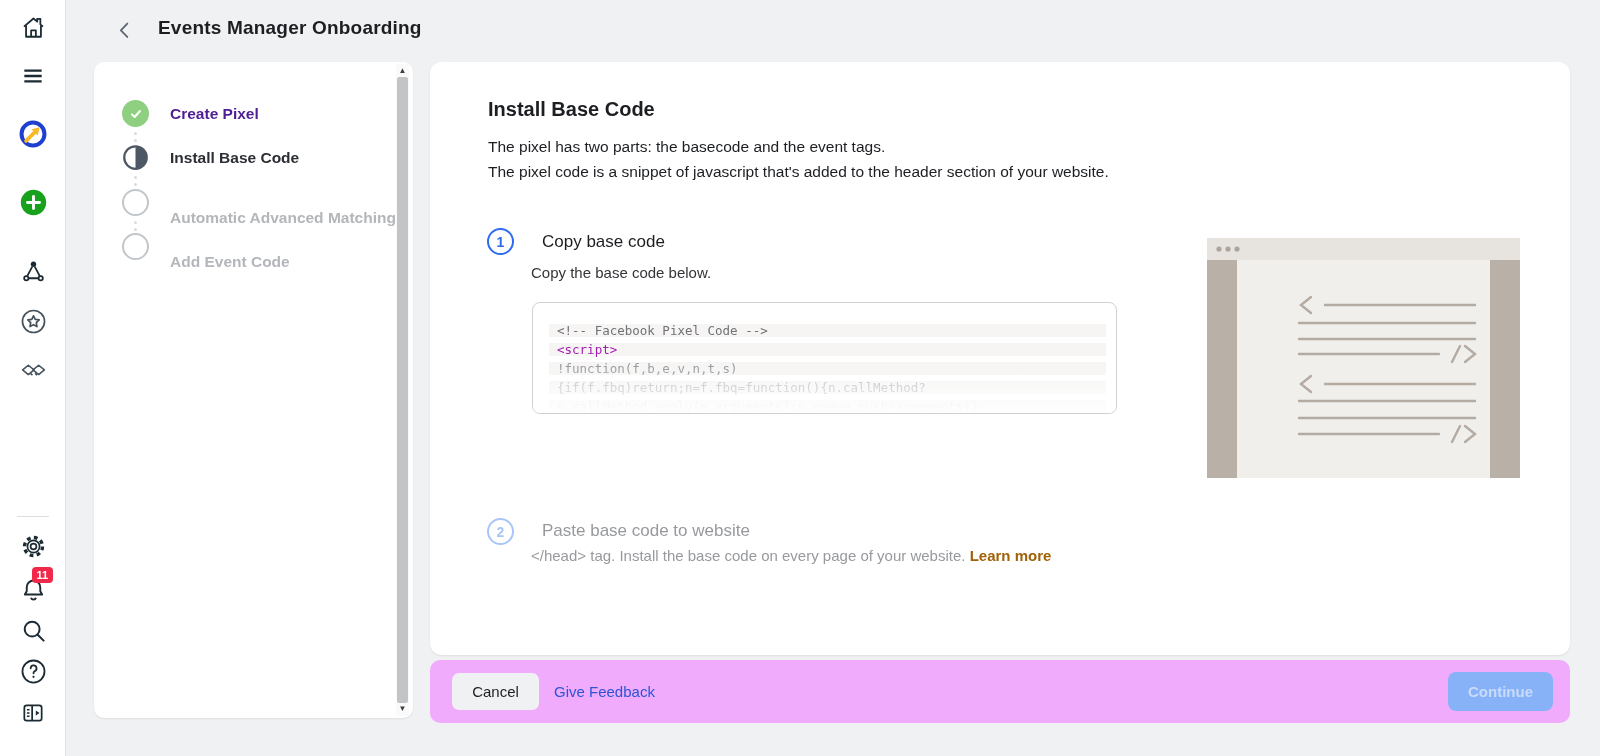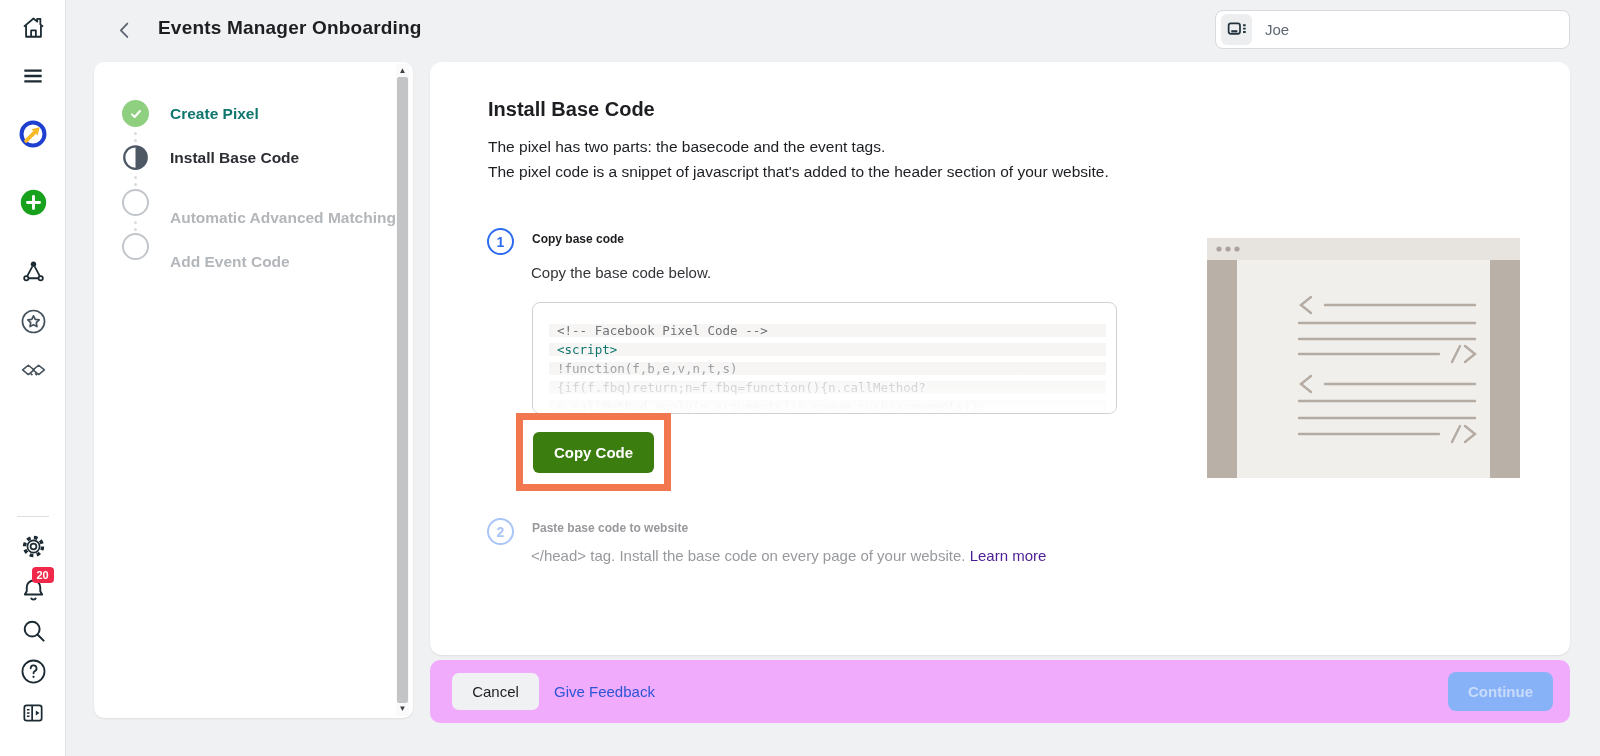--- a/index.html
+++ b/index.html
@@ -21,21 +21,21 @@
   .biz-box { position:absolute; left:1149px; top:10px; width:355px; height:39px; background:#fff; border:1px solid #d8dade;
              border-radius:8px; display:flex; align-items:center; padding-left:5px; cursor:pointer; }
   .biz-chip { width:31px; height:31px; background:#eceef0; border-radius:6px; display:flex; align-items:center; justify-content:center; }
   .biz-label { margin-left:13px; font-size:15px; color:#5f6673; }
 
   
   .stepper { position:absolute; left:94px; top:62px; width:319px; height:656px; background:#fff; border-radius:10px;
              box-shadow:0 1px 2px rgba(0,0,0,.08); }
   .step-item { position:absolute; left:28px; height:27px; display:flex; align-items:center; gap:21px; cursor:pointer; }
   .step-label { font-size:15.5px; font-weight:bold; }
-  .lbl-complete { color:#0f766e; }
+  .lbl-complete { color:#4c1d95; }
   .lbl-current { color:#2b2e33; }
   .lbl-pending { color:#b3b6ba;margin-top:31px; }
   .circ { width:27px; height:27px; border-radius:50%; flex:0 0 27px; display:flex; align-items:center; justify-content:center; }
   .circ-complete { background:#8ed080; }
   .circ-pending { background:#fff; border:2px solid #c2c6cb; }
   .dotcol { position:absolute; left:40px; width:3px; }
   .dotcol span { display:block; width:3px; height:3px; border-radius:50%; background:#d9dbde; margin-bottom:4px; }
 
   
   .sbar { position:absolute; top:2px; bottom:2px; right:4px; width:13px; background:#fafafa; }
@@ -45,39 +45,39 @@
   
   .card { position:absolute; left:430px; top:62px; width:1140px; height:593px; background:#fff; border-radius:12px;
           box-shadow:0 1px 2px rgba(0,0,0,.08); }
   .card h1 { position:absolute; left:58px; top:36px; font-size:20px; color:#1c1e21; }
   .desc { position:absolute; left:58px; top:72px; font-size:15.5px; color:#1c1e21; line-height:25px; }
 
   .numcirc { position:absolute; left:57px; width:27px; height:27px; border-radius:50%; display:flex; align-items:center;
              justify-content:center; font-size:14px; font-weight:bold; }
   .numcirc.active { border:2px solid #2d6bf0; color:#2d6bf0; }
   .numcirc.faded { border:2px solid #a9c4f7; color:#a9c4f7; }
-  .step-title { position:absolute; left:102px; font-size:12px; font-weight:bold; }
+  .step-title { position:absolute; left:112px; font-size:17px; font-weight:normal; }
   .step-sub { position:absolute; left:101px; font-size:15px; color:#333538; }
 
   .codebox { position:absolute; left:102px; top:240px; width:585px; height:112px; border:1px solid #cfd1d4; border-radius:8px;
              background:#fff; overflow:hidden; cursor:text; }
   .codebox .stripes { position:absolute; left:16px; right:10px; top:21px; height:95px;
              background:repeating-linear-gradient(to bottom, #f6f5f4 0 13px, #ffffff 13px 19px); }
   .codebox pre { position:absolute; left:24px; top:18px; font-family:"DejaVu Sans Mono", monospace; font-size:12.5px; line-height:19px; }
   .codebox .fade { position:absolute; left:0; right:0; bottom:0; height:48px;
              background:linear-gradient(to bottom, rgba(255,255,255,0), rgba(255,255,255,.95)); }
-  .cl0{color:#6f7276;} .cl1{color:#0f766e;} .cl2{color:#96999d;} .cl3{color:#b3b6ba;} .cl4{color:#d8dadc;}
+  .cl0{color:#6f7276;} .cl1{color:#a21caf;} .cl2{color:#96999d;} .cl3{color:#b3b6ba;} .cl4{color:#d8dadc;}
 
   .highlight { position:absolute; left:86px; top:351px; width:155px; height:78px; border:7px solid #f3774e; background:#fff;
                display:flex; align-items:center; justify-content:center; }
   .copy-btn { width:121px; height:41px; background:#3b7d0e; border:none; border-radius:6px; color:#fff; font-size:15px;
               font-weight:bold; font-family:"Liberation Sans", sans-serif; cursor:pointer; }
 
   .step2-desc { position:absolute; left:101px; top:482px; font-size:15px; color:#97999d; line-height:24px; }
-  .learn-more { color:#4c1d95; cursor:pointer; text-decoration:none; }
+  .learn-more { color:#a16207; cursor:pointer; text-decoration:none;font-weight:bold; }
 
   .illus { position:absolute; left:777px; top:176px; }
 
   
   .footer { position:absolute; left:430px; top:660px; width:1140px; height:63px; background:#f0abfc; border-radius:10px;
             display:flex; align-items:center; padding:0 17px 0 22px; }
   .cancel-btn { width:87px; height:37px; background:#f0f1f3; border:none; border-radius:7px; color:#1c1e21; font-size:15px;
                 font-family:"Liberation Sans", sans-serif; cursor:pointer; }
   .feedback-link { margin-left:15px; font-size:15px; color:#2b55d6; font-weight:normal; cursor:pointer; text-decoration:none; }
   .continue-btn { margin-left:auto; width:105px; height:39px; background:#87b2f7; border:none; border-radius:8px;
@@ -142,21 +142,21 @@
         <circle cx="12" cy="12" r="5.4" stroke-width="1.5"></circle>
         <circle cx="12" cy="12" r="2.6" stroke-width="1.5"></circle>
       </svg>
     </div>
     <div class="sicon" style="top:576px;">
       <div class="bell-wrap">
         <svg width="27" height="27" viewBox="0 0 24 24" fill="none" stroke="#1c2b33" stroke-width="1.7" stroke-linejoin="round">
           <path d="M12 4 a6 6 0 0 1 6 6 v3.6 l1.7 2.9 H4.3 L6 13.6 V10 a6 6 0 0 1 6 -6 z"></path>
           <path d="M9.8 19.4 a2.3 2.3 0 0 0 4.4 0"></path>
         </svg>
-        <span class="badge">20</span>
+        <span class="badge">11</span>
       </div>
     </div>
     <div class="sicon" style="top:617px;">
       <svg width="27" height="27" viewBox="0 0 24 24" fill="none" stroke="#1c2b33" stroke-width="1.8" stroke-linecap="round">
         <circle cx="10.8" cy="10.8" r="6.6"></circle>
         <path d="M15.7 15.7 L21 21"></path>
       </svg>
     </div>
     <div class="sicon" style="top:658px;">
       <svg width="27" height="27" viewBox="0 0 24 24" fill="none" stroke="#1c2b33" stroke-width="1.6" stroke-linecap="round">
@@ -175,30 +175,20 @@
     </div>
   </nav>
 
   <header class="topbar">
     <div class="back-btn">
       <svg width="22" height="22" viewBox="0 0 24 24" fill="none" stroke="#5f6673" stroke-width="2" stroke-linecap="round" stroke-linejoin="round">
         <path d="M14.5 5 L7.5 12.3 L14.5 19.6"></path>
       </svg>
     </div>
     <div class="page-title">Events Manager Onboarding</div>
-    <div class="biz-box">
-      <div class="biz-chip">
-        <svg width="21" height="21" viewBox="0 0 24 24" fill="none" stroke="#23343d" stroke-width="2">
-          <rect x="3" y="5" width="13" height="12" rx="2.6"></rect>
-          <path d="M6 14.1 h7" stroke-width="2.6"></path>
-          <path d="M19.5 7.2 h3 M19.5 11 h3 M19.5 14.8 h3" stroke-width="2.2"></path>
-        </svg>
-      </div>
-      <span class="biz-label">Joe</span>
-    </div>
   </header>
 
   <aside class="stepper">
 
     <div class="step-item" style="top:38px;">
       <span class="circ circ-complete">
         <svg width="16" height="16" viewBox="0 0 24 24" fill="none" stroke="#ffffff" stroke-width="3" stroke-linecap="round" stroke-linejoin="round">
           <path d="M6 12.5 l4 4 8 -9"></path>
         </svg>
       </span>
@@ -258,23 +248,20 @@
     <div class="codebox">
       <div class="stripes"></div>
       <pre><span class="cl0">&lt;!-- Facebook Pixel Code --&gt;</span>
 <span class="cl1">&lt;script&gt;</span>
 <span class="cl2">!function(f,b,e,v,n,t,s)</span>
 <span class="cl3">{if(f.fbq)return;n=f.fbq=function(){n.callMethod?</span>
 <span class="cl4">n.callMethod.apply(n,arguments):n.queue.push(arguments)};</span></pre>
       <div class="fade"></div>
     </div>
 
-    <div class="highlight">
-      <button class="copy-btn">Copy Code</button>
-    </div>
 
     <div class="numcirc faded" style="top:456px;">2</div>
     <div class="step-title" style="top:459px; color:#97999d;">Paste base code to website</div>
     <div class="step2-desc">
       <div><span>&lt;/head&gt; tag. Install the base code on every page of your website.</span>
         <a class="learn-more">Learn more</a></div>
     </div>
 
     <div class="illus">
       <svg width="313" height="240" viewBox="0 0 313 240">

